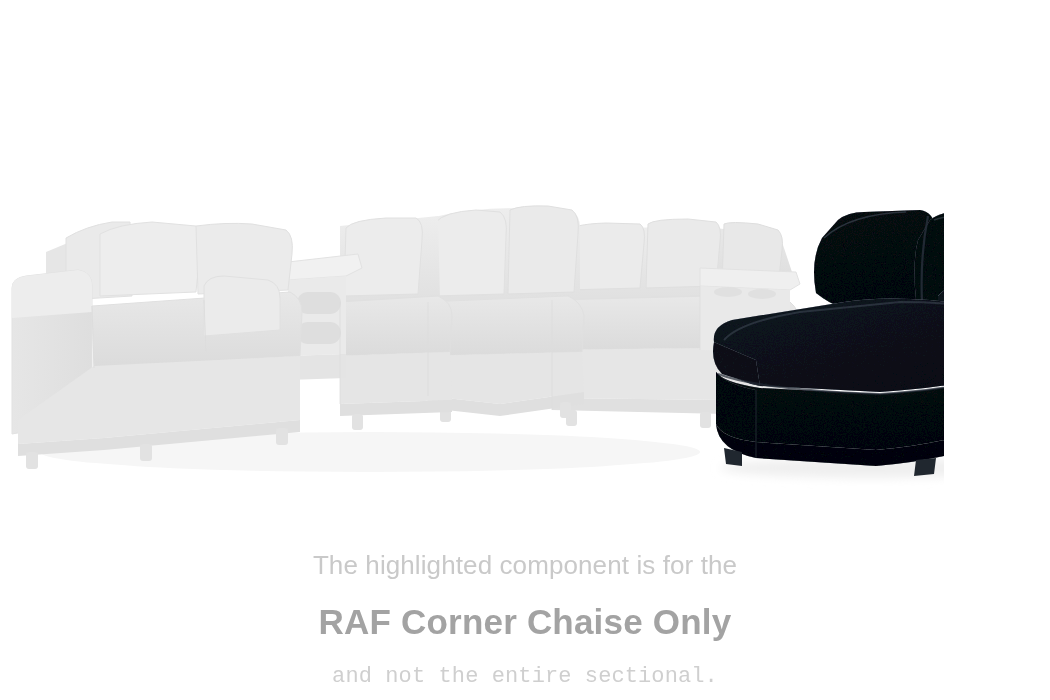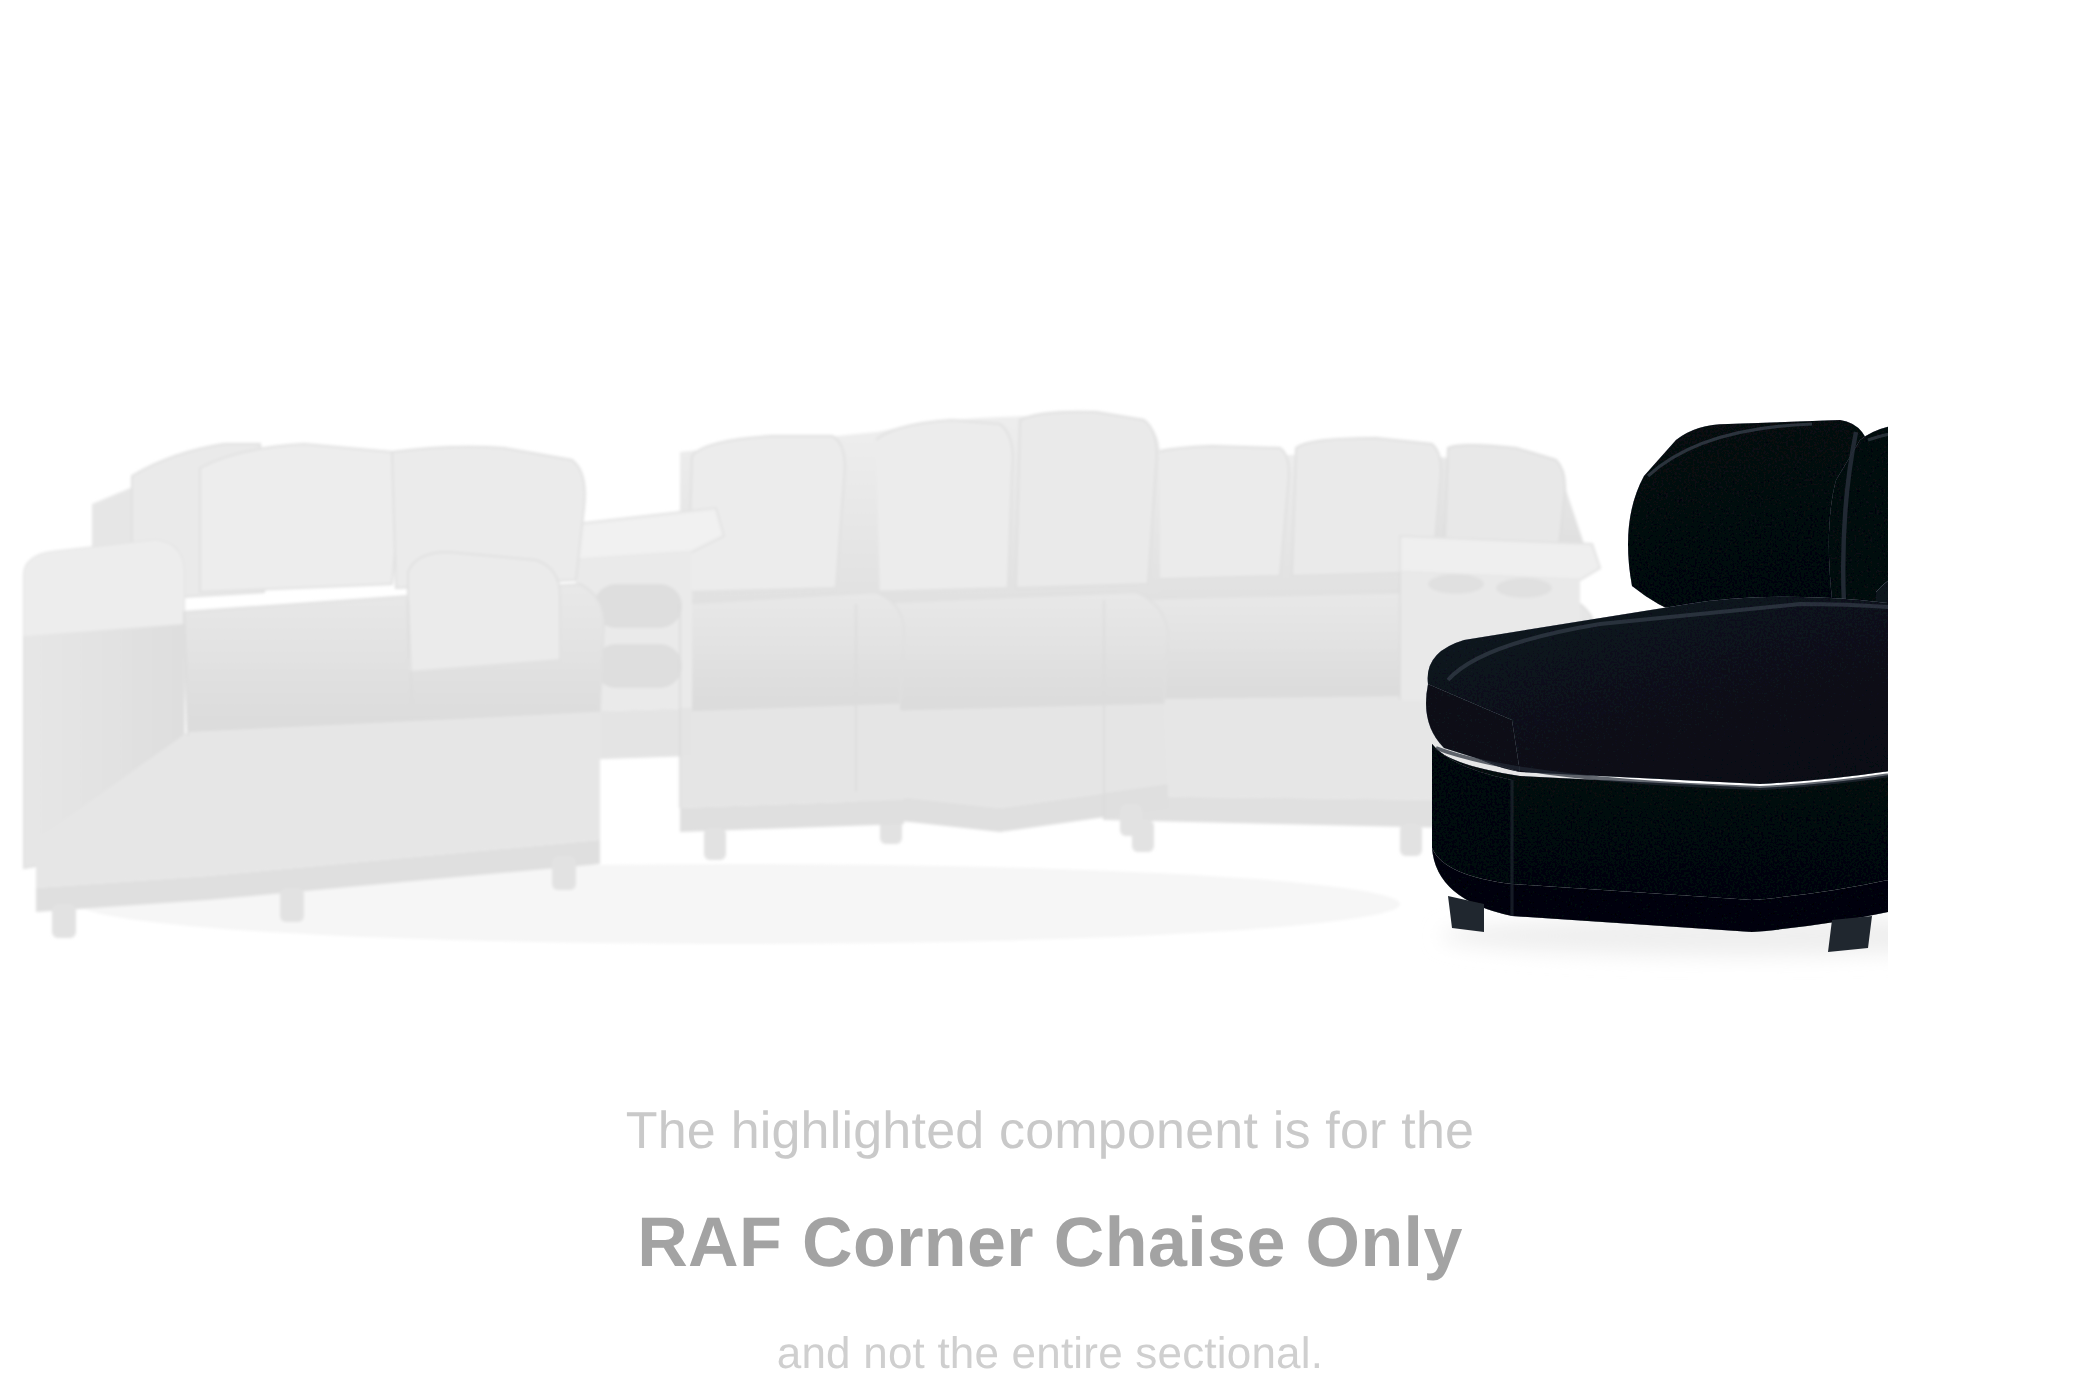--- a/index.html
+++ b/index.html
@@ -48,21 +48,21 @@
     font-family: "Liberation Sans", sans-serif;
     font-size: 35px;
     font-weight: 700;
     color: #a3a3a3;
     letter-spacing: 0.2px;
     line-height: 46px;
     margin: 17px;
     white-space: nowrap;
   }
   .caption-line-3 {
-    font-family: Liberation Sans, sans-serif;
+    font-family: Liberation Mono, monospace;
     font-size: 22px;
     font-weight: 400;
     color: #cfcfcf;
     letter-spacing: 0.1px;
     line-height: 30px;
     margin: 0;
     white-space: nowrap;
   }
 </style>
 </head>

